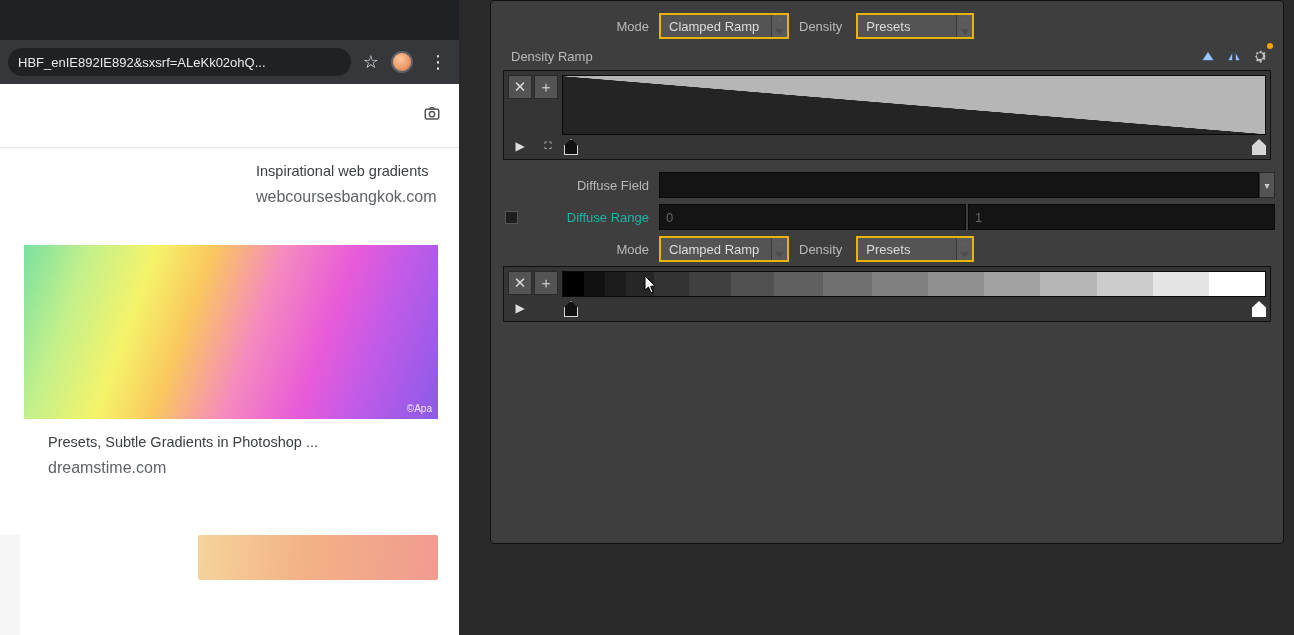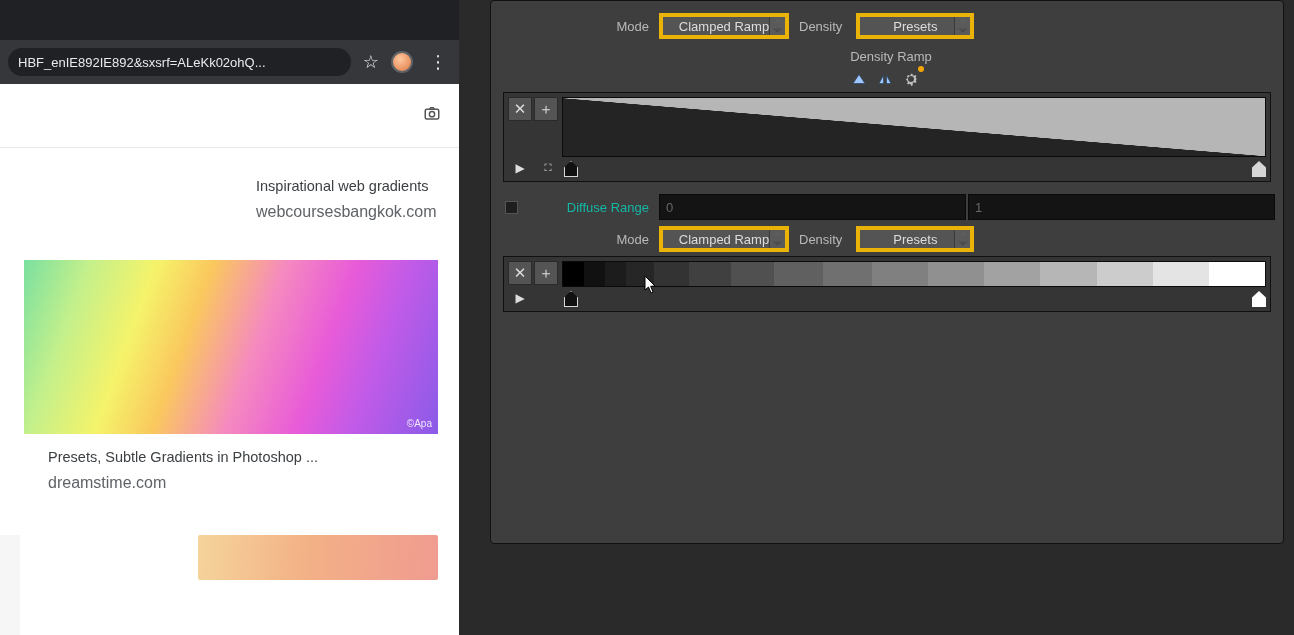--- a/index.html
+++ b/index.html
@@ -9,21 +9,21 @@
   .browser { position: absolute; left: 0; top: 0; width: 459px; height: 635px; background: #fff; }
   .browser-top { height: 40px; background: #202124; }
   .browser-url-row { height: 44px; background: #36373a; display: flex; align-items: center; padding: 0 8px; gap: 12px;}
   .url-chip { flex:1; background:#202124; height:28px; border-radius:14px; display:flex; align-items:center; padding:0 10px; color:#e8eaed; font-size:13px; overflow:hidden; white-space:nowrap;}
   .star { color:#e8eaed; font-size:18px; flex:none;}
   .avatar { width:22px; height:22px; border-radius:50%; background: radial-gradient(circle at 40% 35%, #ffc89e 0%, #e8905e 70%); border:2px solid #5f6368; flex:none;}
   .menu-dots { color:#e8eaed; font-size:18px; flex:none; padding:0 4px;}
   .search-bar { height:64px; border-bottom:1px solid #e8e8e8; display:flex; align-items:center; padding:0 18px;}
   .camera { margin-left:auto; color:#555; font-size:20px; }
   .results { padding:14px 0 0 0; }
-  .result-group { margin-bottom:28px;margin-top:15px; }
+  .result-group { margin-bottom:28px; }
   .cap1 { color:#3c4043; font-size:14.5px; padding-left:256px; line-height:1.35;}
   .cap1 .dom, .cap2 .dom { color:#5f6368; font-size:16px; display:block; margin-top:4px;}
   .thumb-wrap { padding:10px 0 0 24px; width: 455px;}
   .thumb1 { width: 414px; height:174px; background:
       linear-gradient(110deg,
         #7ae0a0 0%, #c4f08b 14%, #f5f36a 28%, #fac85e 40%,
         #f58abf 55%, #e85bd8 70%, #c05be8 82%, #8a5be8 100%);
       position:relative; }
   .thumb1::after{ content:attr(data-badge); position:absolute; right:6px; bottom:5px; color:rgba(255,255,255,.85); font-size:10px;}
   .cap2 { color:#3c4043; font-size:14.5px; padding-left:24px; margin-top:14px; line-height:1.35;}
@@ -34,33 +34,33 @@
   .bc-right{ width:388px; }
   
   
   .app { position:absolute; left:490px; top:0; width:804px; height:635px; background:#2a2a2a; }
   .panel { position:absolute; left:0; top:0; width:794px; height:544px; background:#3e3e3e; border:1px solid #111; border-radius:4px; padding:4px 8px 14px 8px;}
   
   .row { display:flex; align-items:center; height:30px; margin-bottom:2px;}
   .lab { width:160px; text-align:right; color:#b9b9b9; font-size:13px; padding-right:10px;}
   .checkbox-slot{ width:24px; display:flex; justify-content:center;}
   .chk{ width:13px; height:13px; background:#1e1e1e; border:1px solid #555;}
-  .dropdown { height:26px; background:#545454; border:4px solid #eab308; display:flex; align-items:center; padding:0 8px; color:#ddd; font-size:13px; position:relative;justify-content:center; }
+  .dropdown { height:26px; background:#545454; border:2px solid #eab308; display:flex; align-items:center; padding:0 8px; color:#ddd; font-size:13px; position:relative; }
   .dropdown .spin{ position:absolute; right:0; top:0; bottom:0; width:16px; background:#5a5a5a; border-left:1px solid #3a3a3a; display:flex; flex-direction:column;}
   .dropdown .spin::before, .dropdown .spin::after{ content:""; flex:1; display:block;}
   .dropdown .spin::before{ background:linear-gradient(#666,#555); clip-path: polygon(50% 25%, 85% 75%, 15% 75%);}
   .dropdown .spin::after{ background:linear-gradient(#555,#444); clip-path: polygon(15% 25%, 85% 25%, 50% 75%);}
   .after-lab { color:#b9b9b9; font-size:13px; padding:0 14px 0 10px;}
   .field { flex:1; height:26px; background:#141414; border:1px solid #0a0a0a; color:#999; font-size:13px; padding:0 6px; display:flex; align-items:center; overflow:hidden;}
   .field.dim { color:#666;}
   .field-pair{ display:flex; flex:1; gap:2px;}
   .field-chevron{ width:16px; height:26px; background:#545454; border:1px solid #2a2a2a; display:flex; align-items:center; justify-content:center; color:#ccc; font-size:10px;}
   
   .section-label{ color:#b9b9b9; font-size:13px; padding:6px 0 4px 12px;}
-  .ramp-head{ display:flex; align-items:center; justify-content:space-between; padding-right:4px;flex-direction:column;}
+  .ramp-head{ display:flex; align-items:center; justify-content:space-between; padding-right:4px;}
   .ramp-icons{ display:flex; gap:4px; align-items:center;}
   .ricon{ width:22px; height:22px; display:flex; align-items:center; justify-content:center; color:#cfe6ff; font-size:15px; position:relative;}
   .ricon.gear{ color:#ccc;}
   .ricon.dotwrap::after{ content:""; width:6px; height:6px; border-radius:50%; background:#f6a500; position:absolute; top:-2px; right:-2px;}
   
   .ramp-box{ background:#353535; border:1px solid #111; padding:4px; margin:2px 4px 10px 4px; }
   .ramp-row{ display:flex; gap:4px;}
   .sqbtn{ width:24px; height:24px; background:#545454; border:1px solid #2a2a2a; color:#ddd; font-size:15px; display:flex; align-items:center; justify-content:center;}
   .ramp-canvas{ flex:1; height:60px; background:#242424; border:1px solid #0a0a0a; position:relative; overflow:hidden;}
   .ramp-canvas .tri{ position:absolute; inset:0; background:linear-gradient(to top right, transparent 0%, transparent 49.6%, #b6b6b6 50%);}
@@ -196,20 +196,28 @@
         <div class="play" style="font-size:10px;">⛶</div>
         <div class="track">
           <div class="handle blk" style="left:0;">
             <div class="knob"></div>
           </div>
           <div class="handle" style="right:0;"></div>
         </div>
       </div>
     </div>
 
+    <div class="row">
+      <div class="checkbox-slot"></div>
+      <div class="lab" style="width:136px;">Diffuse Field</div>
+      <div class="field">
+          <span></span>
+        </div>
+      <div class="field-chevron">▾</div>
+    </div>
 
     <div class="row">
       <div class="checkbox-slot">
           <div class="chk"></div>
         </div>
       <div class="lab" style="width:136px; color:#14b8a6;">Diffuse Range</div>
       <div class="field-pair">
         <div class="field dim">
             <span>0</span>
           </div>

